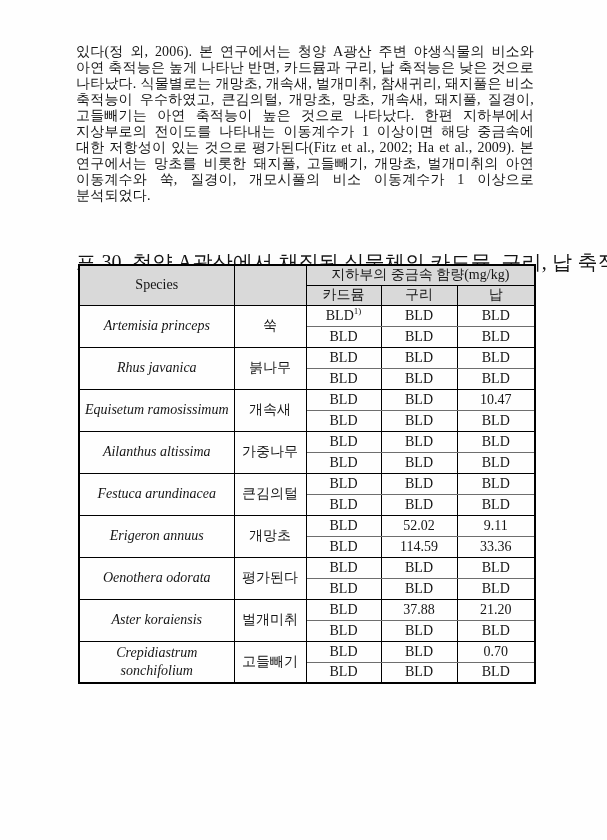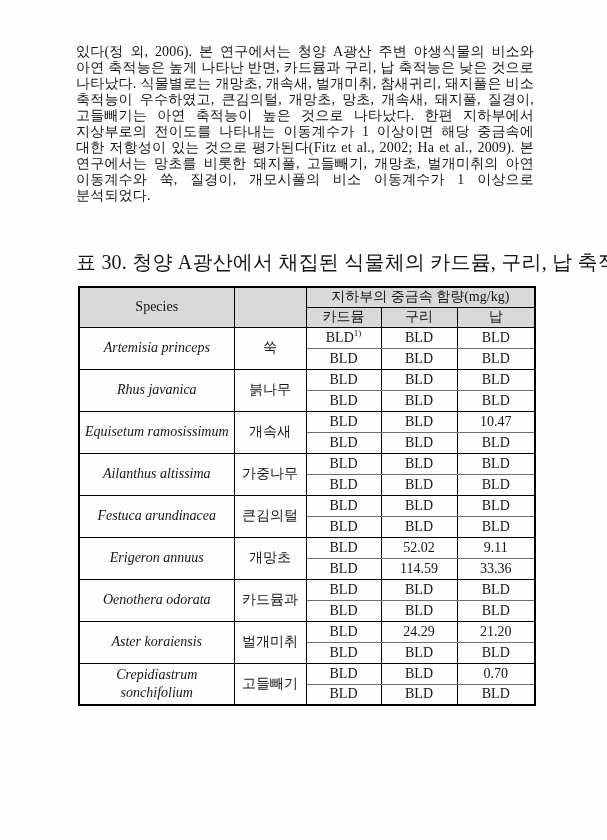--- a/index.html
+++ b/index.html
@@ -33,21 +33,21 @@
     left: 76px;
     top: 249px;
     width: 470px;
     font-size: 20px;
     letter-spacing: 0.2px;
     white-space: nowrap;
   }
   table.metals {
     position: absolute;
     left: 78px;
-    top: 286px;
+    top: 264px;
     width: 456px;
     border-collapse: collapse;
     table-layout: fixed;
     border: 2px solid #000;
   }
   table.metals th, table.metals td {
     border: 1px solid #000;
     font-size: 14px;
     font-weight: normal;
     text-align: center;
@@ -201,36 +201,36 @@
         <td class="val">9.11</td>
       </tr>
       <tr class="r2">
         <td class="val">BLD</td>
         <td class="val">114.59</td>
         <td class="val">33.36</td>
       </tr>
 
       <tr class="r1">
         <td class="species-cell" rowspan="2">Oenothera odorata</td>
-        <td class="korean-cell" rowspan="2">카드뮴과</td>
+        <td class="korean-cell" rowspan="2">평가된다</td>
         <td class="val">BLD</td>
         <td class="val">BLD</td>
         <td class="val">BLD</td>
       </tr>
       <tr class="r2">
         <td class="val">BLD</td>
         <td class="val">BLD</td>
         <td class="val">BLD</td>
       </tr>
 
       <tr class="r1">
         <td class="species-cell" rowspan="2">Aster koraiensis</td>
         <td class="korean-cell" rowspan="2">벌개미취</td>
         <td class="val">BLD</td>
-        <td class="val">24.29</td>
+        <td class="val">37.88</td>
         <td class="val">21.20</td>
       </tr>
       <tr class="r2">
         <td class="val">BLD</td>
         <td class="val">BLD</td>
         <td class="val">BLD</td>
       </tr>
 
       <tr class="r1">
         <td class="species-cell" rowspan="2">Crepidiastrum sonchifolium</td>

